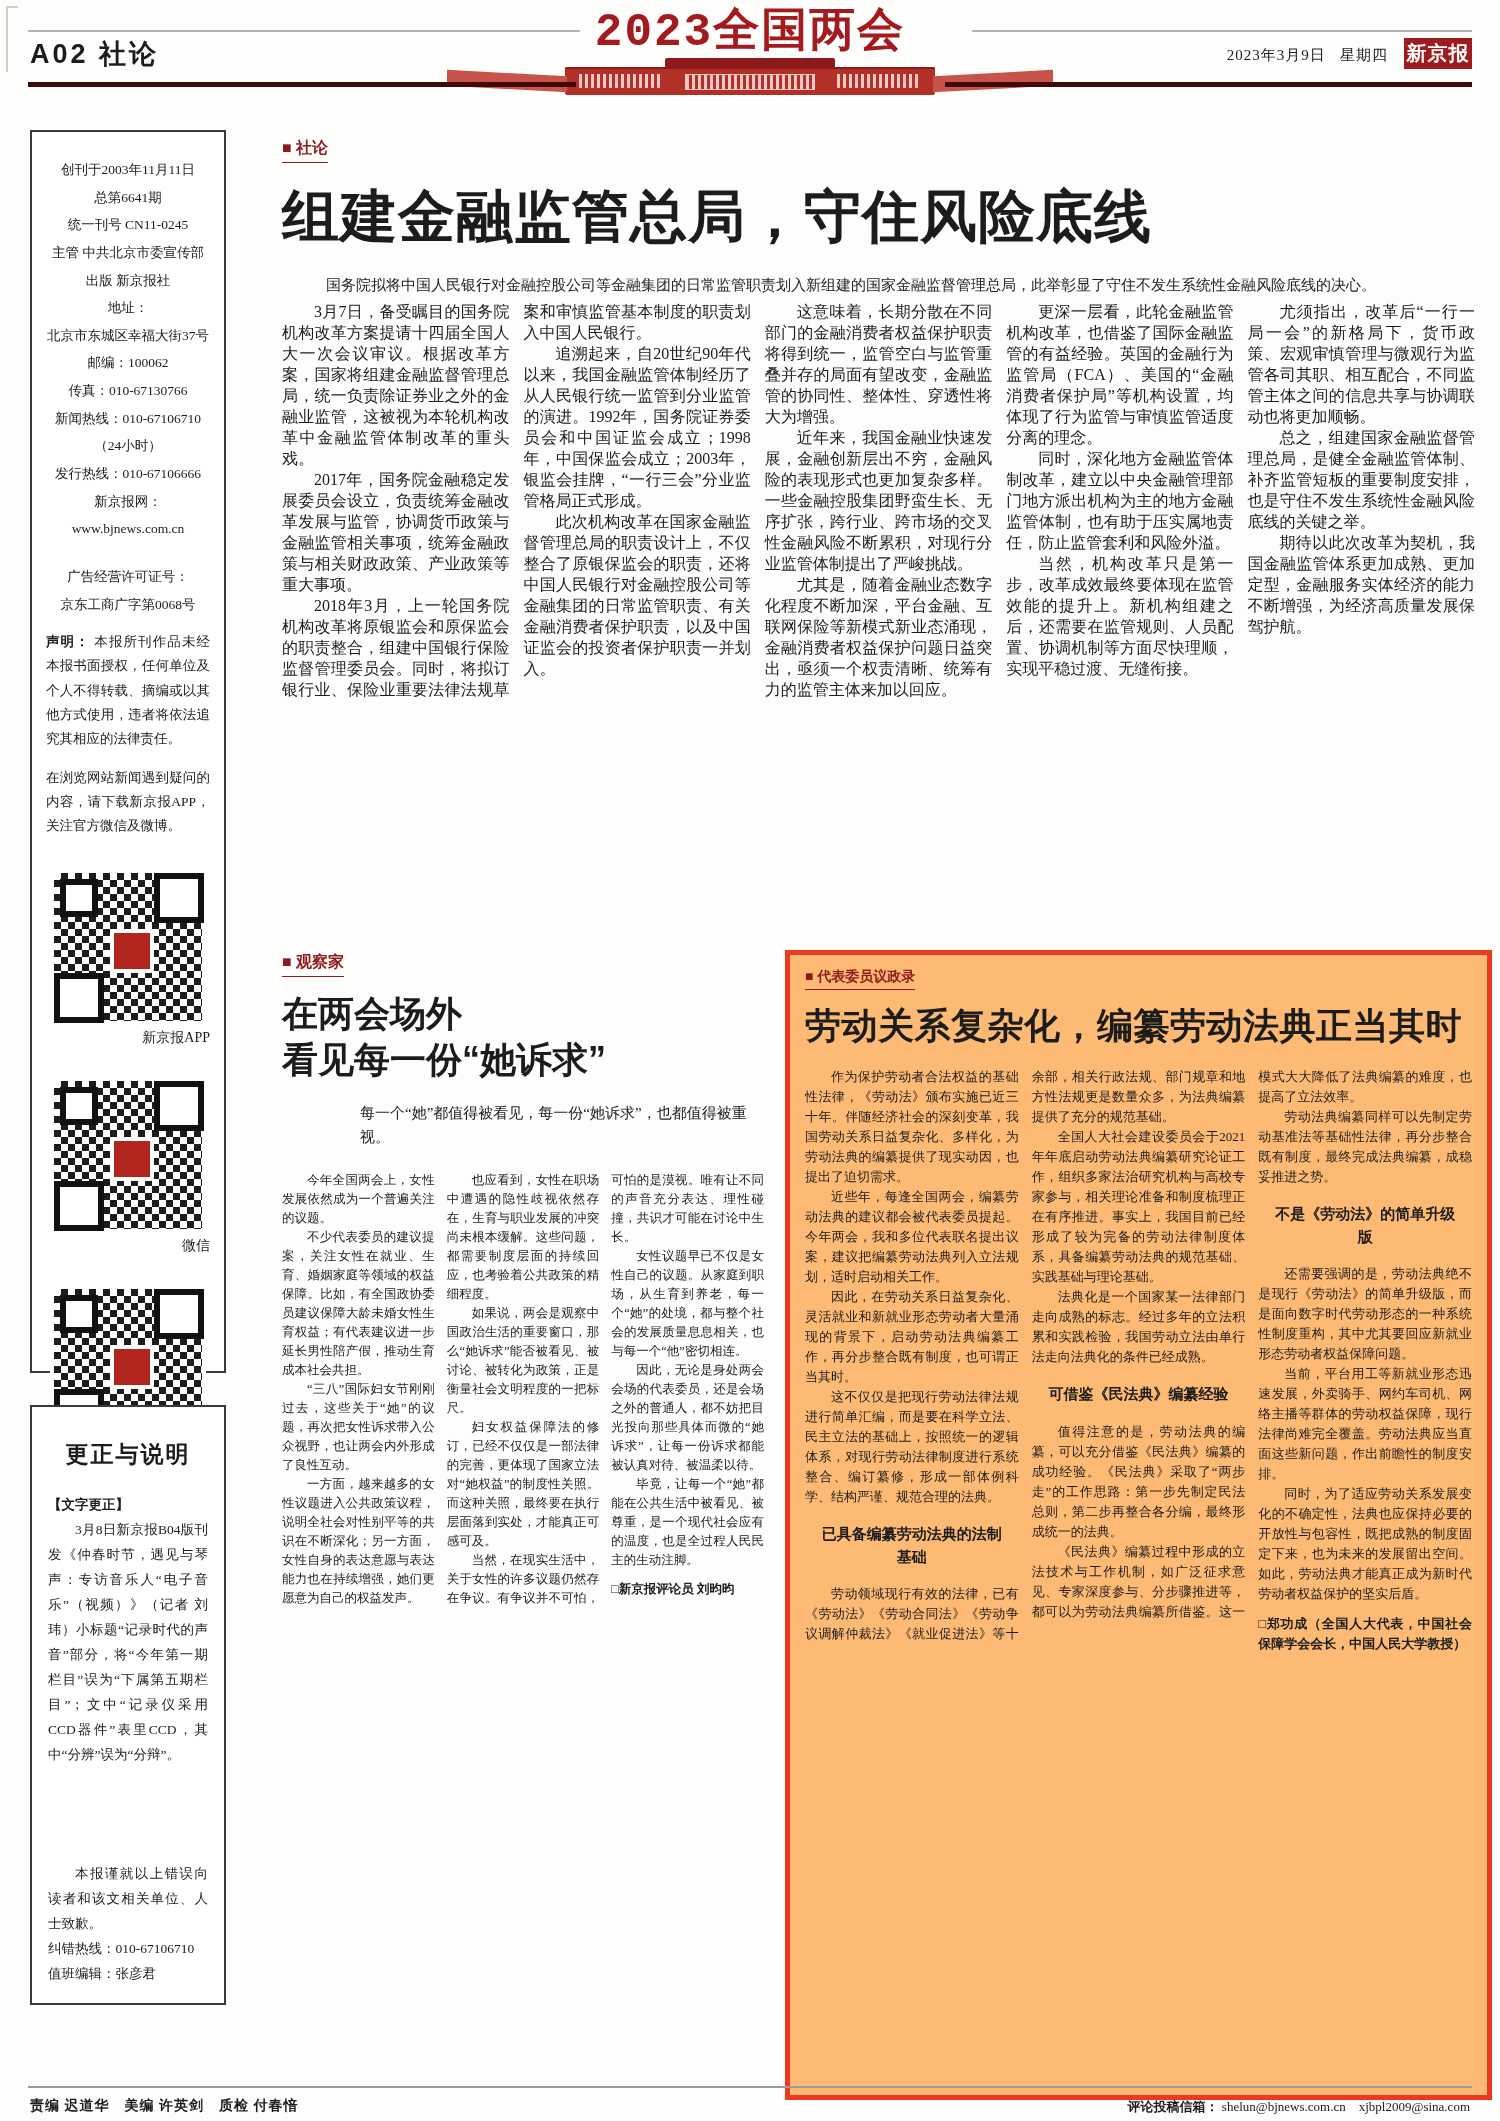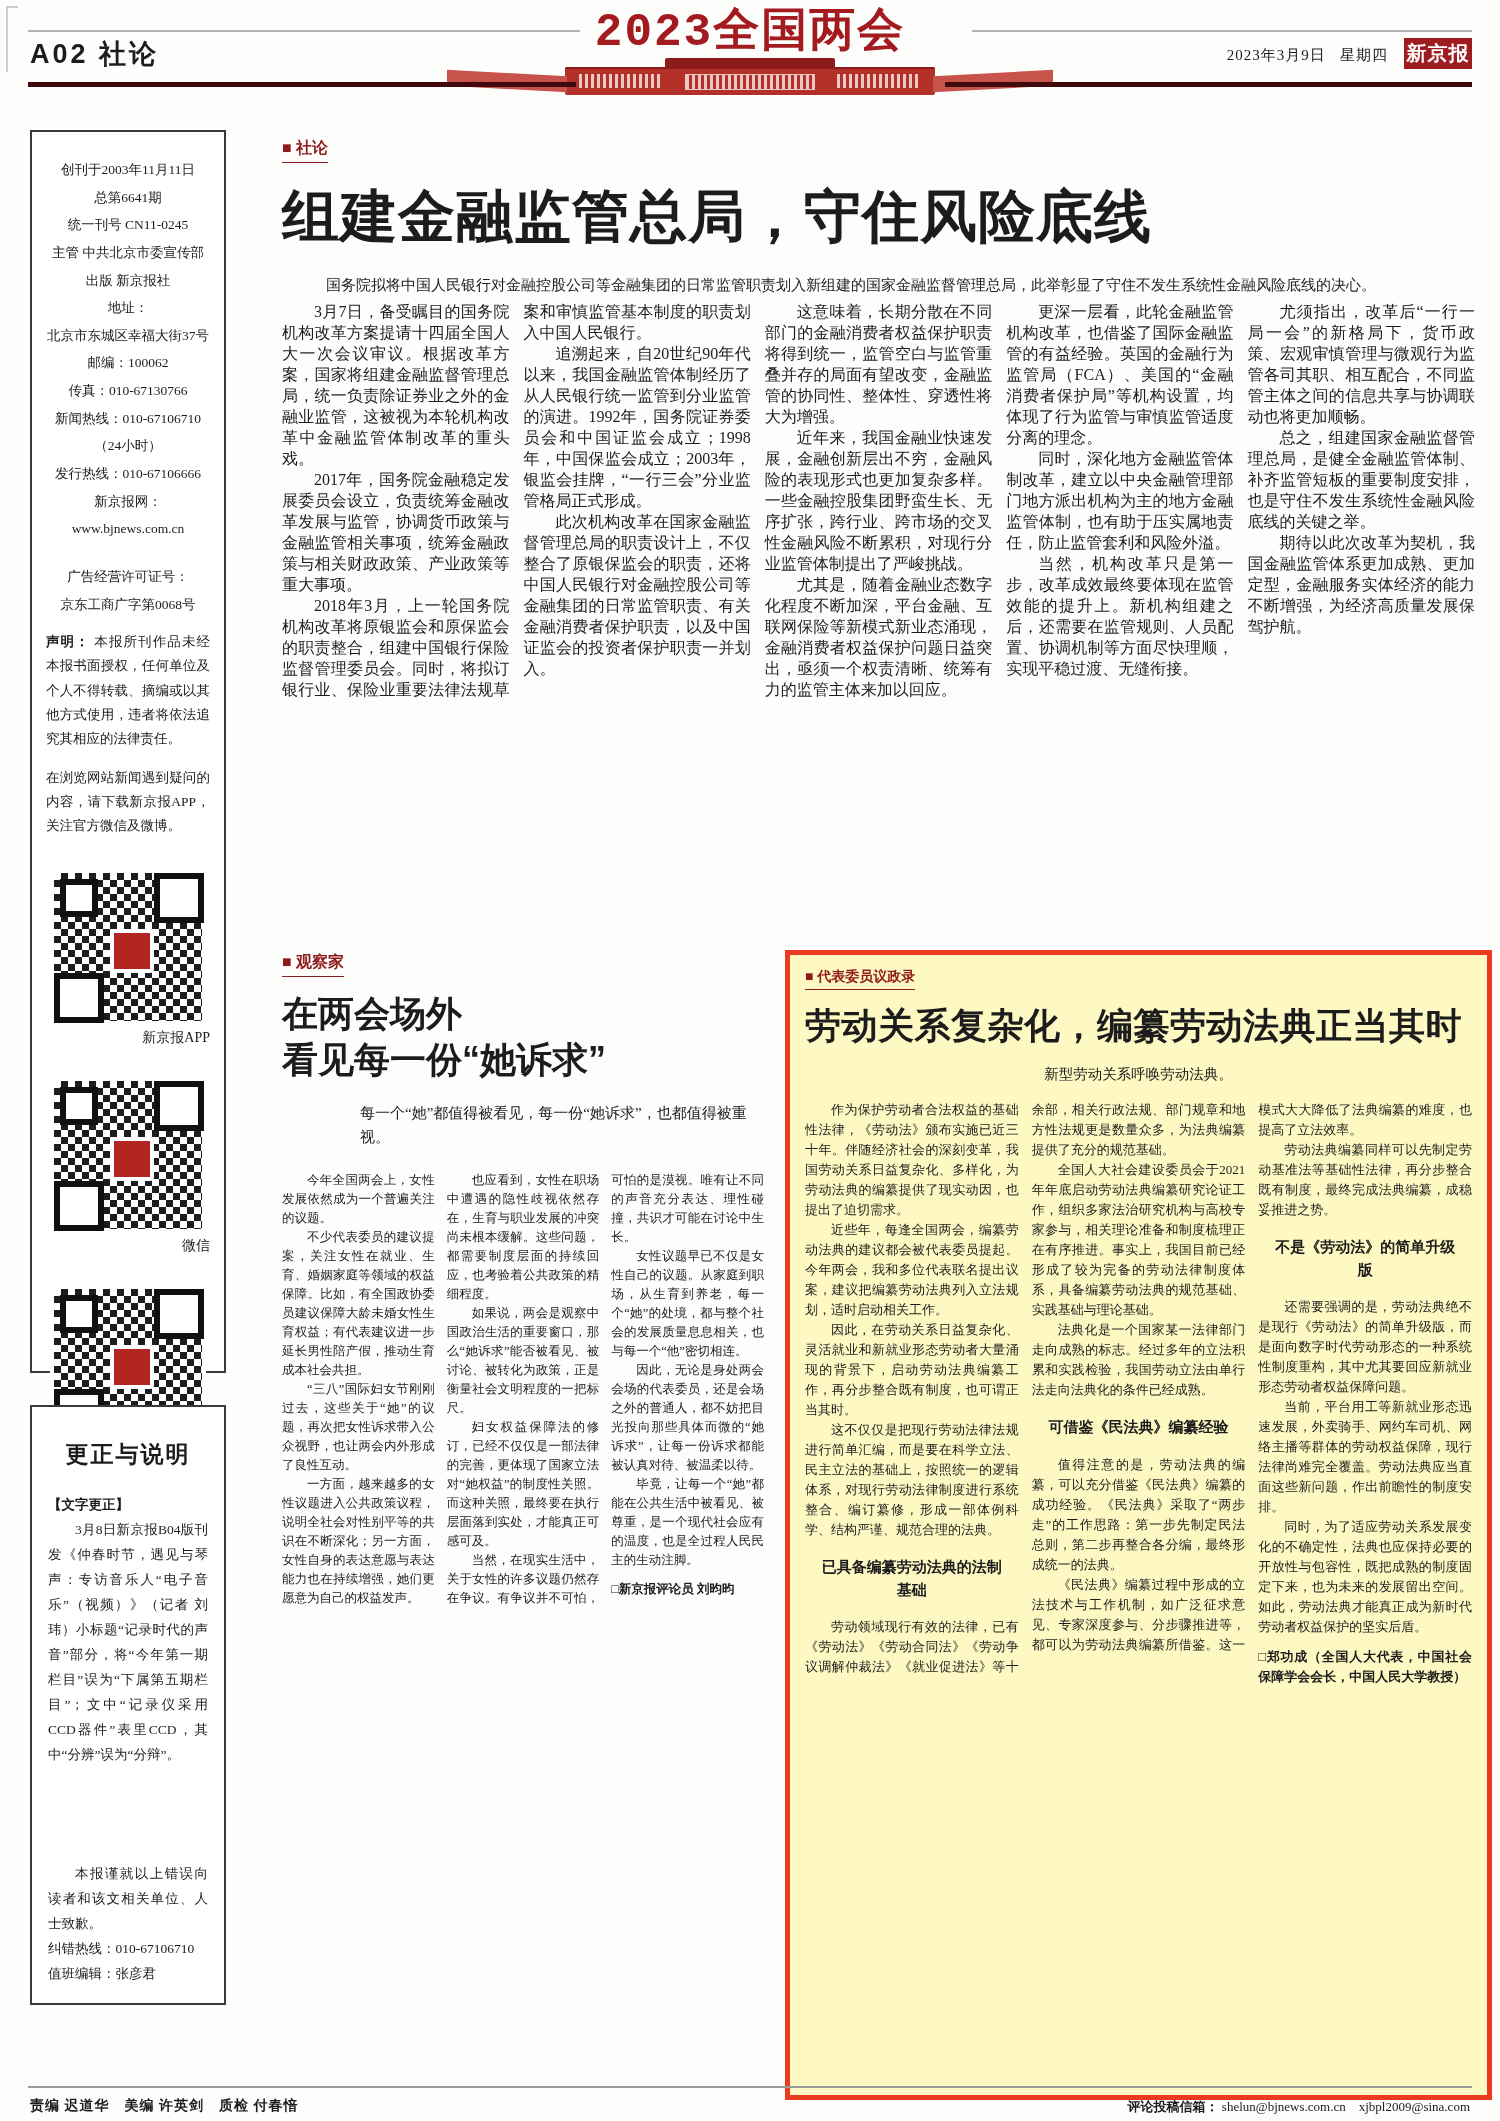--- a/index.html
+++ b/index.html
@@ -54,21 +54,21 @@
   .a1-lead{margin-top:20px;padding-left:44px;font-size:15px;color:#222;}
   .colbody{text-align:justify;overflow:hidden;}
   .colbody p{margin:0;text-indent:2em;}
   #a1-body{margin-top:6px;height:548px;column-count:5;column-gap:14px;font-size:16px;line-height:21px;}
   #article2{position:absolute;left:282px;top:952px;width:482px;}
   .a2-title{font-size:36px;line-height:1.28;font-weight:bold;font-family:"Liberation Sans",sans-serif;margin-top:14px;}
   .a2-sub{margin-top:18px;padding:0 14px 0 78px;font-size:15px;line-height:1.6;}
   #a2-body{margin-top:22px;height:878px;column-count:3;column-gap:12px;font-size:12.5px;line-height:19px;}
   .byline{font-weight:bold;text-indent:0 !important;margin-top:10px !important;}
   #article3{position:absolute;left:785px;top:950px;width:707px;height:1150px;border:5px solid #ea3a1f;box-sizing:border-box;
-     padding:12px 15px;background:#fef9c3;}
+     padding:12px 15px;background:#fdba74;}
   .a3-label{font-size:14px;}
   .a3-title{font-size:36px;font-weight:bold;font-family:"Liberation Sans",sans-serif;margin-top:12px;white-space:nowrap;letter-spacing:.5px;}
   .a3-sub{margin-top:14px;text-align:center;font-size:14.5px;}
   #a3-body{margin-top:16px;height:938px;column-count:3;column-gap:13px;font-size:13px;line-height:20px;}
   #a3-body h4{break-inside:avoid;font-size:15px;font-weight:bold;text-align:center;margin:16px 14px;line-height:1.5;
      font-family:"Liberation Sans",sans-serif;}
   
   .foot-rule{position:absolute;left:28px;right:28px;top:2086px;height:2px;background:#9a9a9a;}
   .foot-left{position:absolute;left:30px;top:2097px;font-size:14px;font-weight:bold;letter-spacing:1px;}
   .foot-right{position:absolute;right:30px;top:2098px;font-size:13px;}
@@ -195,21 +195,20 @@
       <p>女性议题早已不仅是女性自己的议题。从家庭到职场，从生育到养老，每一个“她”的处境，都与整个社会的发展质量息息相关，也与每一个“他”密切相连。</p>
       <p>因此，无论是身处两会会场的代表委员，还是会场之外的普通人，都不妨把目光投向那些具体而微的“她诉求”，让每一份诉求都能被认真对待、被温柔以待。</p>
       <p>毕竟，让每一个“她”都能在公共生活中被看见、被尊重，是一个现代社会应有的温度，也是全过程人民民主的生动注脚。</p>
       <p class="byline">□新京报评论员 刘昀昀</p>
     </div>
 </div>
 
 <div id="article3">
   <span class="sec-label a3-label">■ 代表委员议政录</span>
   <div class="a3-title">劳动关系复杂化，编纂劳动法典正当其时</div>
-  <div class="a3-sub">新型劳动关系呼唤劳动法典。</div>
   <div class="colbody" id="a3-body">
       <p>作为保护劳动者合法权益的基础性法律，《劳动法》颁布实施已近三十年。伴随经济社会的深刻变革，我国劳动关系日益复杂化、多样化，为劳动法典的编纂提供了现实动因，也提出了迫切需求。</p>
       <p>近些年，每逢全国两会，编纂劳动法典的建议都会被代表委员提起。今年两会，我和多位代表联名提出议案，建议把编纂劳动法典列入立法规划，适时启动相关工作。</p>
       <p>因此，在劳动关系日益复杂化、灵活就业和新就业形态劳动者大量涌现的背景下，启动劳动法典编纂工作，再分步整合既有制度，也可谓正当其时。</p>
       <p>这不仅仅是把现行劳动法律法规进行简单汇编，而是要在科学立法、民主立法的基础上，按照统一的逻辑体系，对现行劳动法律制度进行系统整合、编订纂修，形成一部体例科学、结构严谨、规范合理的法典。</p>
       <h4>已具备编纂劳动法典的法制基础</h4>
       <p>劳动领域现行有效的法律，已有《劳动法》《劳动合同法》《劳动争议调解仲裁法》《就业促进法》等十余部，相关行政法规、部门规章和地方性法规更是数量众多，为法典编纂提供了充分的规范基础。</p>
       <p>全国人大社会建设委员会于2021年年底启动劳动法典编纂研究论证工作，组织多家法治研究机构与高校专家参与，相关理论准备和制度梳理正在有序推进。事实上，我国目前已经形成了较为完备的劳动法律制度体系，具备编纂劳动法典的规范基础、实践基础与理论基础。</p>
       <p>法典化是一个国家某一法律部门走向成熟的标志。经过多年的立法积累和实践检验，我国劳动立法由单行法走向法典化的条件已经成熟。</p>
       <h4>可借鉴《民法典》编纂经验</h4>

